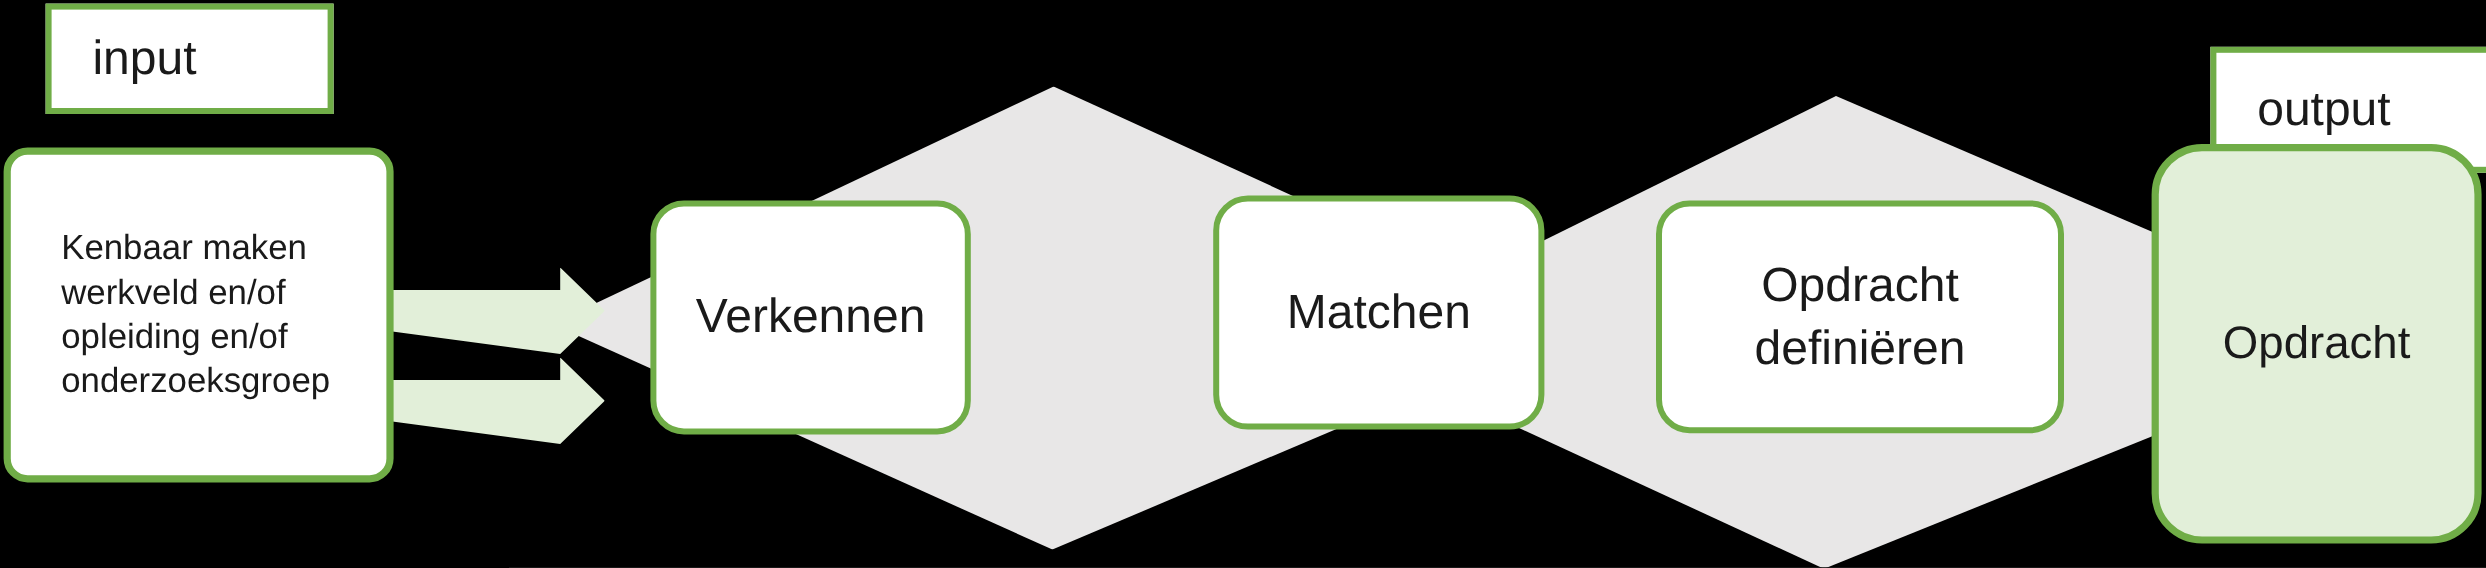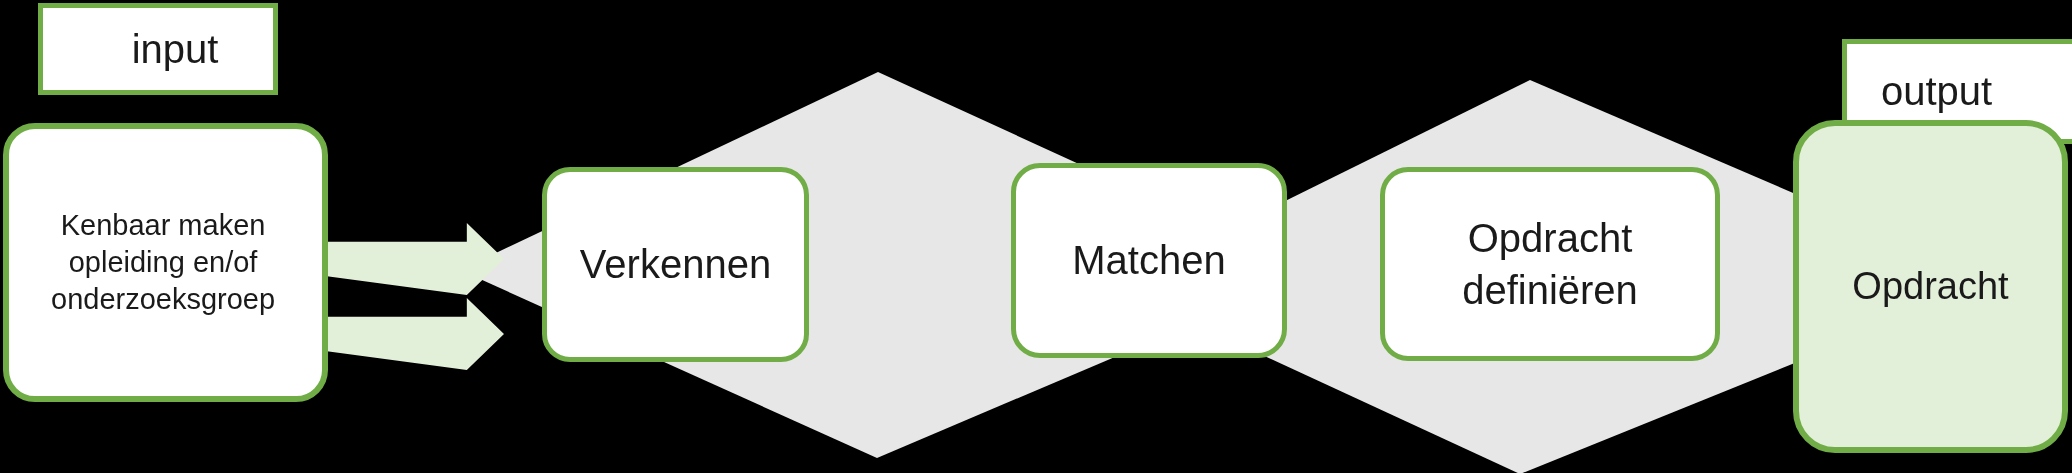--- a/index.html
+++ b/index.html
@@ -43,30 +43,30 @@
     align-items: center;
     justify-content: center;
     text-align: center;
   }
 
   .label-box {
     font-size: 40px;
     justify-content: flex-start;
     padding-left: 34px;
   }
-  .box.input-label  { left: 38px;   top: 3px;  width: 240px; height: 92px; justify-content: center; }
+  .box.input-label  { left: 38px;   top: 3px;  width: 240px; height: 92px; }
   .box.output-label { left: 1842px; top: 15px; width: 237px; height: 105px; margin-top: 24px; }
 
   .box.need-box {
     left: 3px; top: 123px; width: 325px; height: 279px;
     border-width: 6px;
-    border-radius: 32px;
+    border-radius: 20px;
     justify-content: flex-start;
     padding-left: 42px;
-    text-align: center;
+    text-align: left;
     font-size: 29px;
     line-height: 37px;
   }
 
   .stage { font-size: 40px; border-radius: 28px; }
   .box.verkennen    { left: 542px;  top: 167px; width: 267px; height: 195px; }
   .box.matchen      { left: 1011px; top: 163px; width: 276px; height: 195px; border-radius: 29px; }
   .box.opdracht-def { left: 1380px; top: 167px; width: 340px; height: 194px; line-height: 52px; }
 
   .box.opdracht-output {
@@ -88,20 +88,21 @@
   <div class="arrow top"></div>
   <div class="arrow bottom"></div>
 
   <div class="box label-box input-label">
     <span>input</span>
   </div>
 
   <div class="box need-box">
     <div>
       <div>Kenbaar maken</div>
+      <div>werkveld en/of</div>
       <div>opleiding en/of</div>
       <div>onderzoeksgroep</div>
     </div>
   </div>
 
   <div class="box stage verkennen">
     <span>Verkennen</span>
   </div>
 
   <div class="box stage matchen">

